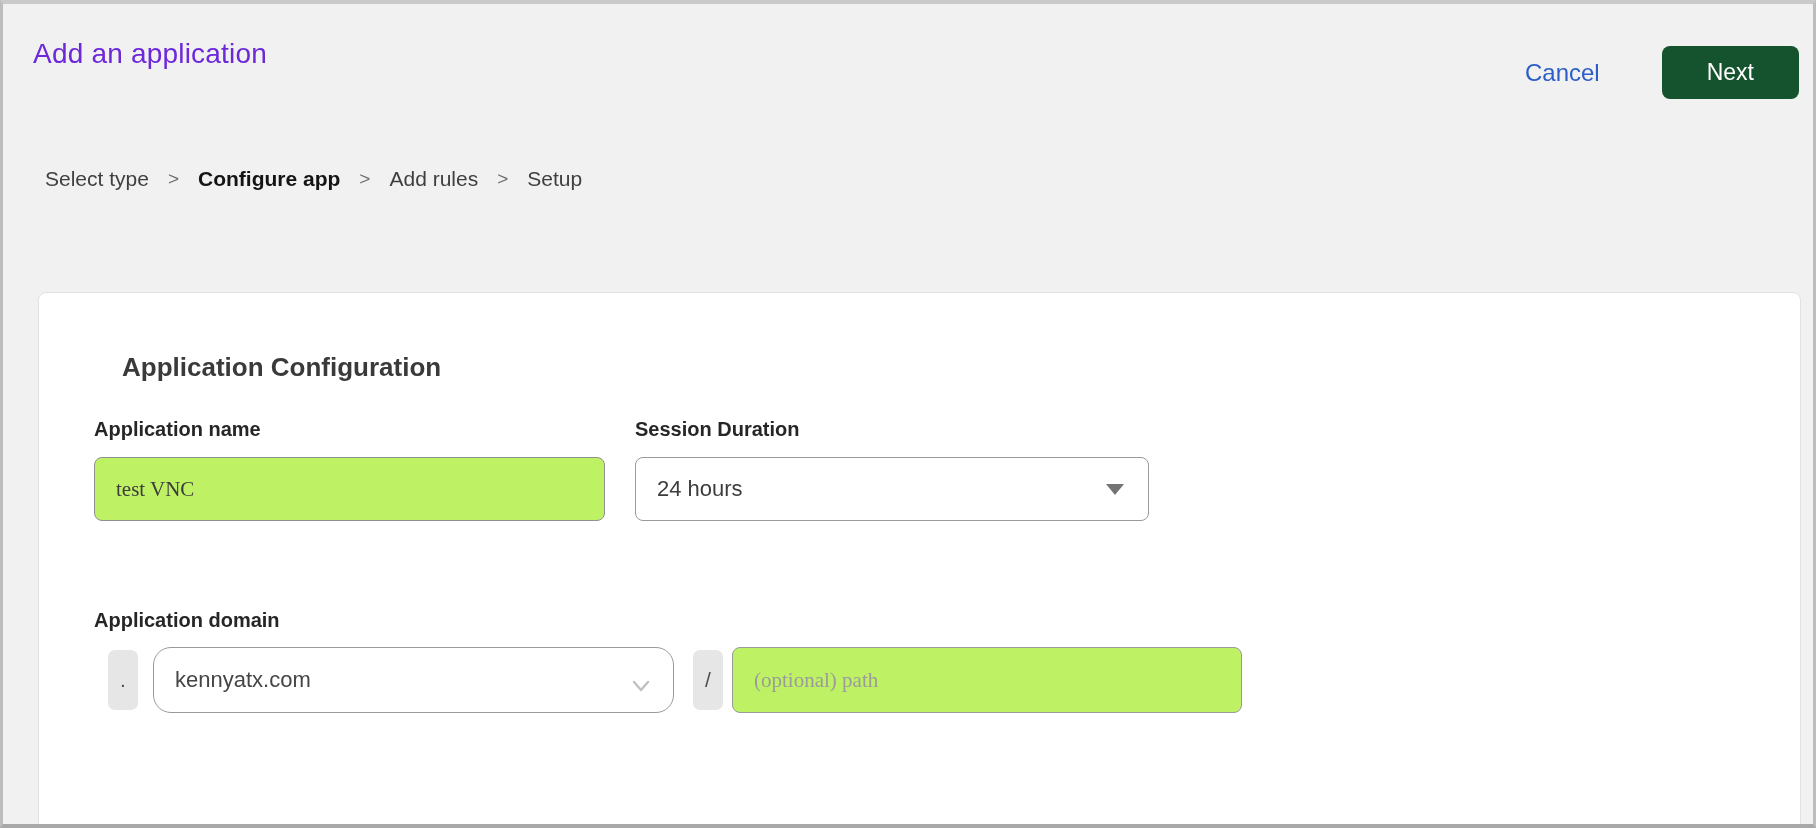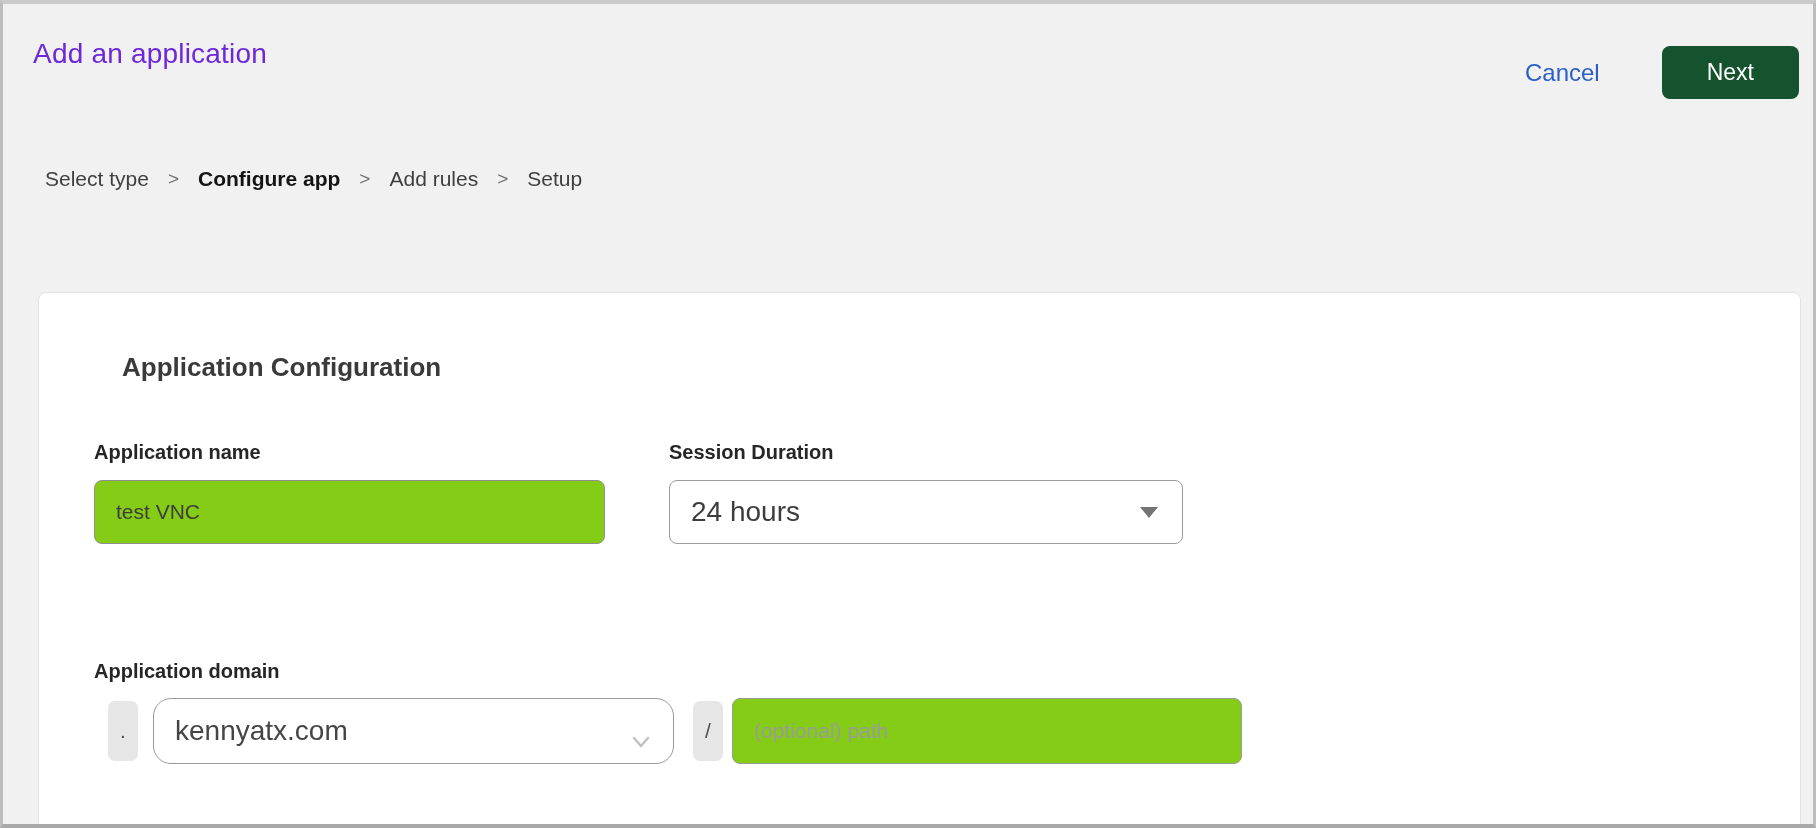--- a/index.html
+++ b/index.html
@@ -48,52 +48,52 @@
   .card {
     margin:101px 12px 0 35px;
     height:600px;
     background:#ffffff;
     border:1px solid #e2e2e2;
     border-radius:8px;
     padding:59px 50px 40px 55px;
   }
   .section-title { font-size:26px; font-weight:bold; color:#3a3a3a;margin-left:28px; }
 
-  .field-row { display:flex; margin-top:58px;gap:34px; }
+  .field-row { display:flex; margin-top:35px; }
   .field-label { font-size:20px; font-weight:bold; color:#262626; }
 
   .control-row { display:flex; align-items:center; margin-top:16px; }
 
   .text-input {
     height:64px; border:1px solid #909090; border-radius:8px;
-    background:#84cc16; font-family:Liberation Sans, sans-serif; font-size:21px; color:#3d3d3d;
+    background:#bef264; font-family:Liberation Serif, serif; font-size:21px; color:#3d3d3d;
     padding:0 18px 0 21px; outline:none;
   }
   .text-input::placeholder { color:#9b9b9b; }
 
   .select-box {
     position:relative; height:64px; border:1px solid #9a9a9a; border-radius:8px;
     background:#fff; display:flex; align-items:center;
-    font-size:28px; color:#3d3d3d; padding-left:21px; cursor:pointer;
+    font-size:22px; color:#3d3d3d; padding-left:21px; cursor:pointer;
   }
 
   .caret-down {
     position:absolute; right:24px; top:50%; margin-top:-5px;
     width:0; height:0;
     border-left:9px solid transparent; border-right:9px solid transparent;
     border-top:11px solid #747474;
   }
   .chevron-down { position:absolute; right:22px; top:50%; margin-top:-7px; }
 
   
   .col-name  { width:511px; }
   .col-session { width:514px; margin-left:30px; }
 
   
-  .domain-label-row { margin-top:116px; }
+  .domain-label-row { margin-top:88px; }
   .domain-row { display:flex; align-items:center; margin-top:15px; }
   .subdomain-input {
     width:514px; height:66px;
     border:2px solid #8f4343;
     box-shadow: inset 0 0 0 2px #ffffff;
   }
   .sep-chip {
     width:30px; height:60px; margin:0 15px 0 14px;
     background:#e6e6e6; border-radius:7px;
     display:flex; align-items:center; justify-content:center;

